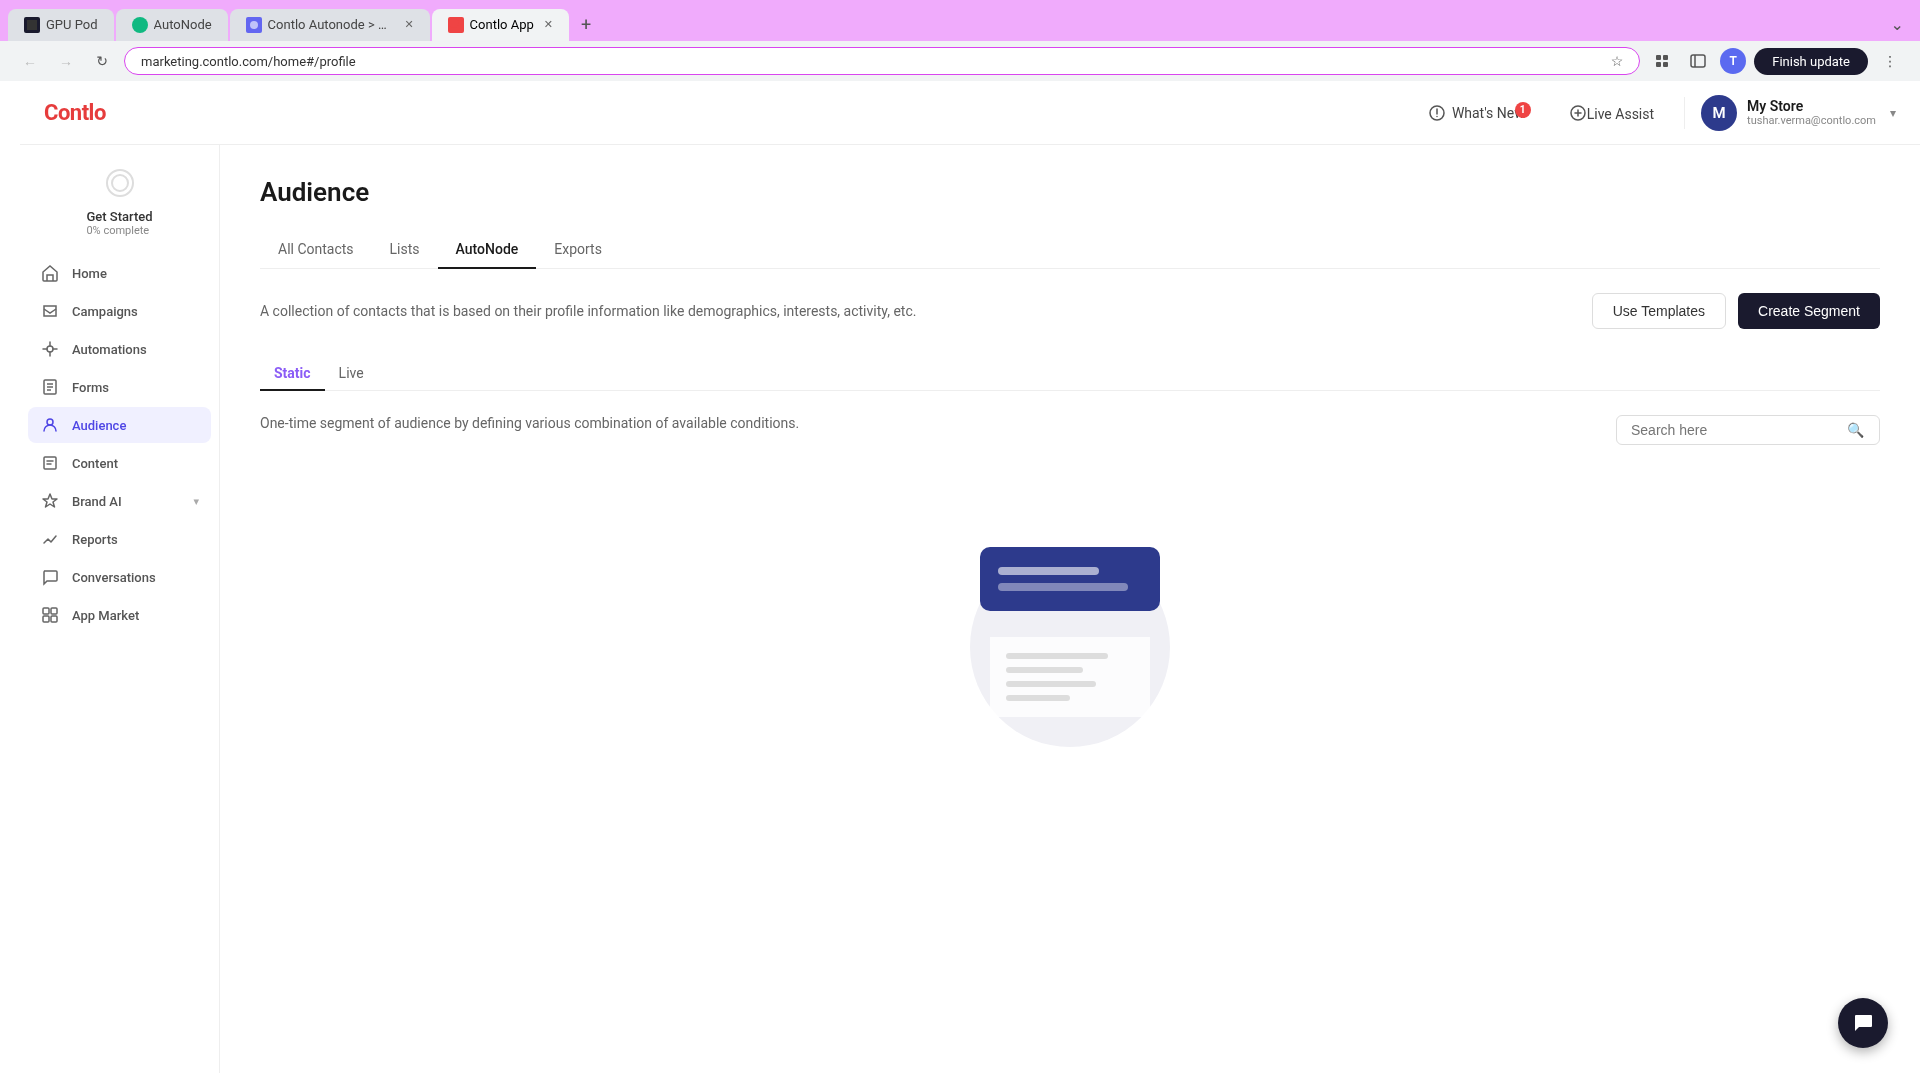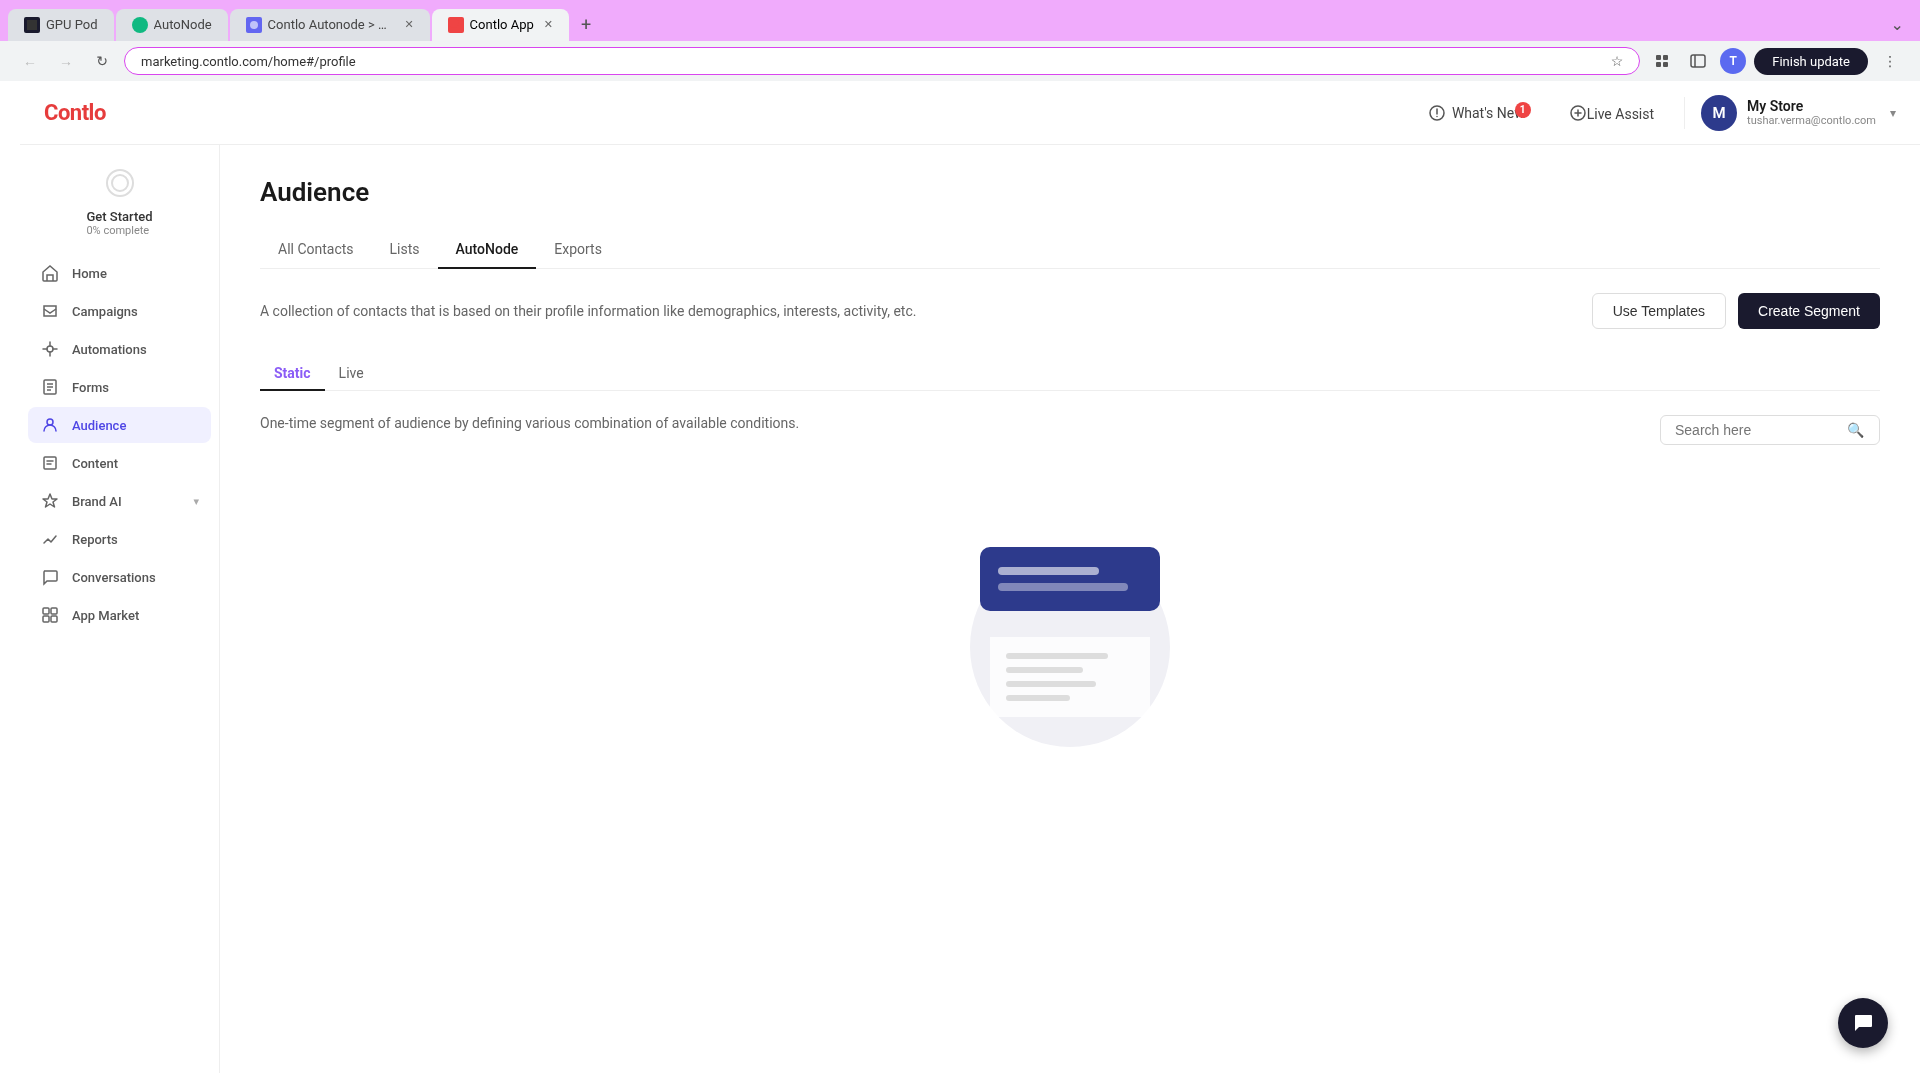--- a/index.html
+++ b/index.html
@@ -75,21 +75,21 @@
     .description-row { display: flex; align-items: center; justify-content: space-between; margin-bottom: 28px; }
     .description-text { font-size: 14px; color: #666; }
     .action-buttons { display: flex; gap: 12px; }
     .btn-secondary { padding: 9px 20px; border: 1px solid #ddd; border-radius: 6px; font-size: 14px; color: #333; cursor: pointer; background: #fff; }
     .btn-primary { padding: 9px 20px; border: none; border-radius: 6px; font-size: 14px; color: #fff; cursor: pointer; background: #1a1a2e; }
 
     
     .sub-tabs { display: flex; gap: 0; border-bottom: 1px solid #eee; margin-bottom: 24px; }
     .sub-tab-item { padding: 8px 14px; font-size: 14px; color: #666; cursor: pointer; border-bottom: 2px solid transparent; margin-bottom: -1px; }
     .sub-tab-item.active { color: #8b5cf6; border-bottom-color: #1a1a1a; font-weight: 700; }
-    .search-box { display: flex; align-items: center; border: 1px solid #ddd; border-radius: 6px; padding: 6px 14px; gap: 8px; width: 220px; }
+    .search-box { display: flex; align-items: center; border: 1px solid #ddd; border-radius: 6px; padding: 6px 14px; gap: 8px; width: 264px; }
     .search-input { border: none; outline: none; font-size: 14px; color: #999; width: 100%; }
     .search-icon-el { color: #aaa; font-size: 14px; }
 
     
     .empty-state { display: flex; justify-content: center; align-items: center; padding: 60px 0; }
     .illustration { position: relative; width: 280px; height: 220px; }
     .illus-circle { position: absolute; bottom: 0; left: 50%; transform: translateX(-50%); width: 200px; height: 200px; border-radius: 50%; background: #f0f0f5; }
     .illus-card { position: absolute; top: 20px; left: 50%; transform: translateX(-50%); width: 180px; background: #2d3a8c; border-radius: 10px; padding: 20px 18px; z-index: 2; }
     .illus-card-line1 { height: 8px; background: rgba(255,255,255,0.6); border-radius: 4px; width: 70%; margin-bottom: 8px; }
     .illus-card-line2 { height: 8px; background: rgba(255,255,255,0.4); border-radius: 4px; width: 90%; }

